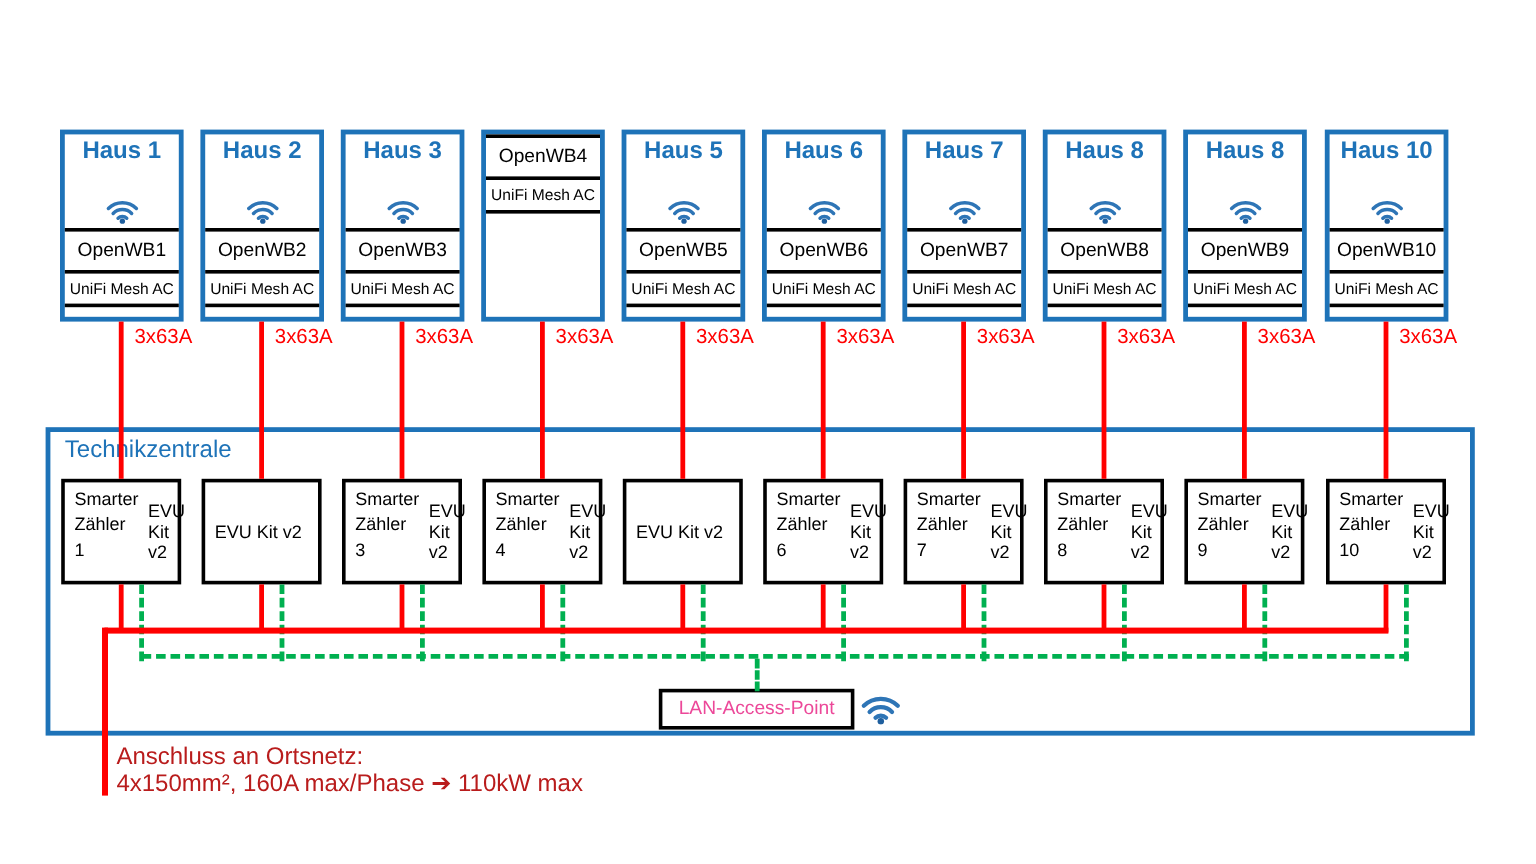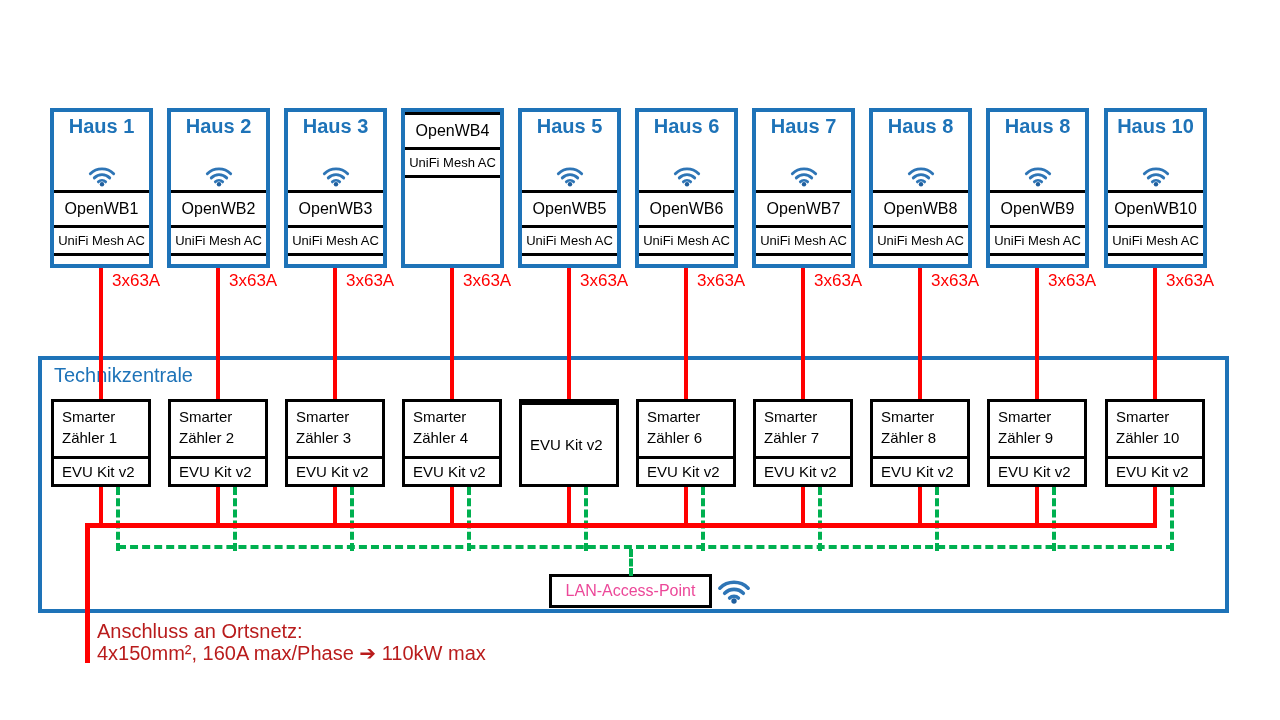--- a/index.html
+++ b/index.html
@@ -18,21 +18,21 @@
   }
   .house-top { height: 78px; display: flex; flex-direction: column; align-items: center; justify-content: space-between; padding: 3px 0 3px; }
   .house-title { font-size: 20px; font-weight: bold; color: #1e73b8; }
   .h-div { height: 3px; background: #000; flex: 0 0 auto; }
   .house-wb { height: 32px; display: flex; align-items: center; justify-content: center; font-size: 16px; color: #000; }
   .house-mesh { height: 25px; display: flex; align-items: center; justify-content: center; font-size: 13px; color: #000; }
   .red-drop-a { position: absolute; left: 56px; top: 160px; width: 4px; height: 131px; background: #ff0000; }
   .feed-label { position: absolute; left: 69px; top: 163px; font-size: 17px; color: #ff0000; white-space: nowrap; }
   .meter {
     position: absolute; left: 8px; top: 291px; width: 100px; height: 88px;
-    border: 3px solid #000; background: #fff; display: flex; flex-direction: column; z-index: 3;
+    border: 3px solid #000; background: #fff; display: flex; z-index: 3;
   }
   .meter-name { height: 54px; padding: 4px 0 0 8px; font-size: 15px; line-height: 21px; color: #000; }
   .m-div { height: 3px; background: #000; flex: 0 0 auto; }
   .meter-kit { flex: 1; display: flex; align-items: center; padding-left: 8px; font-size: 15px; color: #000; }
   .red-drop-b { position: absolute; left: 56px; top: 379px; width: 4px; height: 40px; background: #ff0000; }
   .green-drop { position: absolute; left: 73px; top: 379px; width: 0; height: 64px; border-left: 4px dashed #00b050; }
   
   .technik-box { position: absolute; left: 38px; top: 356px; width: 1191px; height: 257px; border: 4px solid #1e73b8; }
   .technik-title { position: absolute; left: 54px; top: 364px; font-size: 20px; color: #1e73b8; }
   .red-bus { position: absolute; left: 87px; top: 523px; width: 1070px; height: 5px; background: #ff0000; z-index: 4; }
@@ -122,21 +122,20 @@
       </div>
       <div class="h-div"></div>
       <div class="house-wb">OpenWB2</div>
       <div class="h-div"></div>
       <div class="house-mesh">UniFi Mesh AC</div>
       <div class="h-div"></div>
     </div>
     <div class="red-drop-a"></div>
     <div class="feed-label">3x63A</div>
     <div class="meter">
-      <div class="meter-name">Smarter Zähler 2</div>
       <div class="m-div"></div>
       <div class="meter-kit">EVU Kit v2</div>
     </div>
     <div class="red-drop-b"></div>
     <div class="green-drop"></div>
   </div>
       <div class="unit" style="--c: 335px;">
     <div class="house">
       <div class="house-top">
         <div class="house-title">Haus 3</div>

